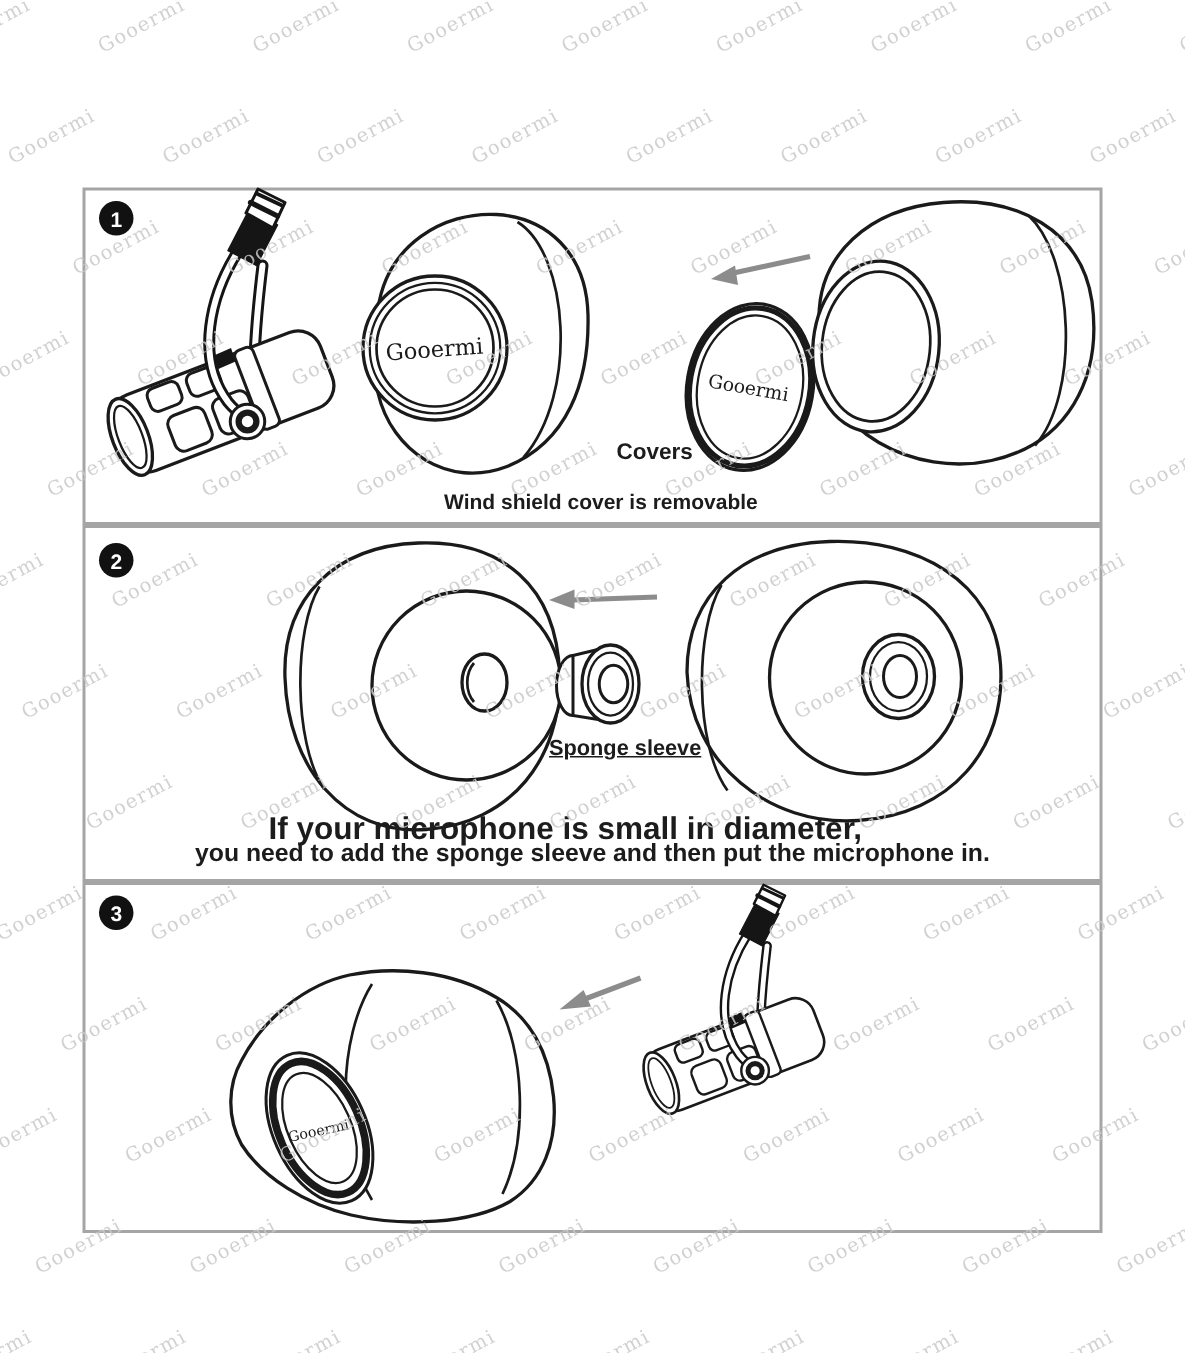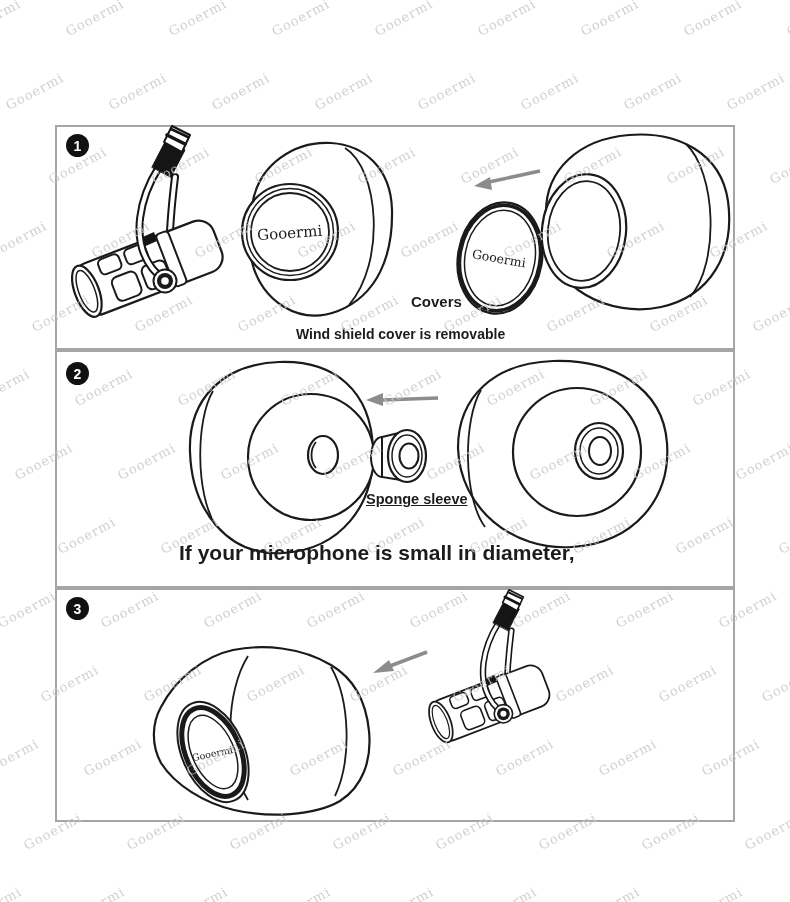--- a/index.html
+++ b/index.html
@@ -54,20 +54,21 @@
   <div class="step-box" id="box2"></div>
   <div class="step-box" id="box3"></div>
 
   <div class="badge" id="badge1">1</div>
   <div class="badge" id="badge2">2</div>
   <div class="badge" id="badge3">3</div>
 
   <div class="cap" id="covers-label">Covers</div>
   <div class="cap" id="step1-caption">Wind shield cover is removable</div>
   <div class="cap" id="step2-caption-1">If your microphone is small in diameter,</div>
+  <div class="cap" id="step2-caption-2">you need to add the sponge sleeve and then put the microphone in.</div>
   <div class="cap" id="sponge-label">Sponge sleeve</div>
 
   <svg id="art" width="790" height="902" viewBox="0 0 790 902">
     <defs>
       <g id="mic" stroke-linecap="round" stroke-linejoin="round">
 
         <path d="M113,42 C109,75 106,112 108,138" fill="none" stroke="#151515" stroke-width="8"></path>
         <path d="M113,42 C109,75 106,112 108,138" fill="none" stroke="#ffffff" stroke-width="4"></path>
 
         <g transform="translate(23,157) rotate(-21)">

